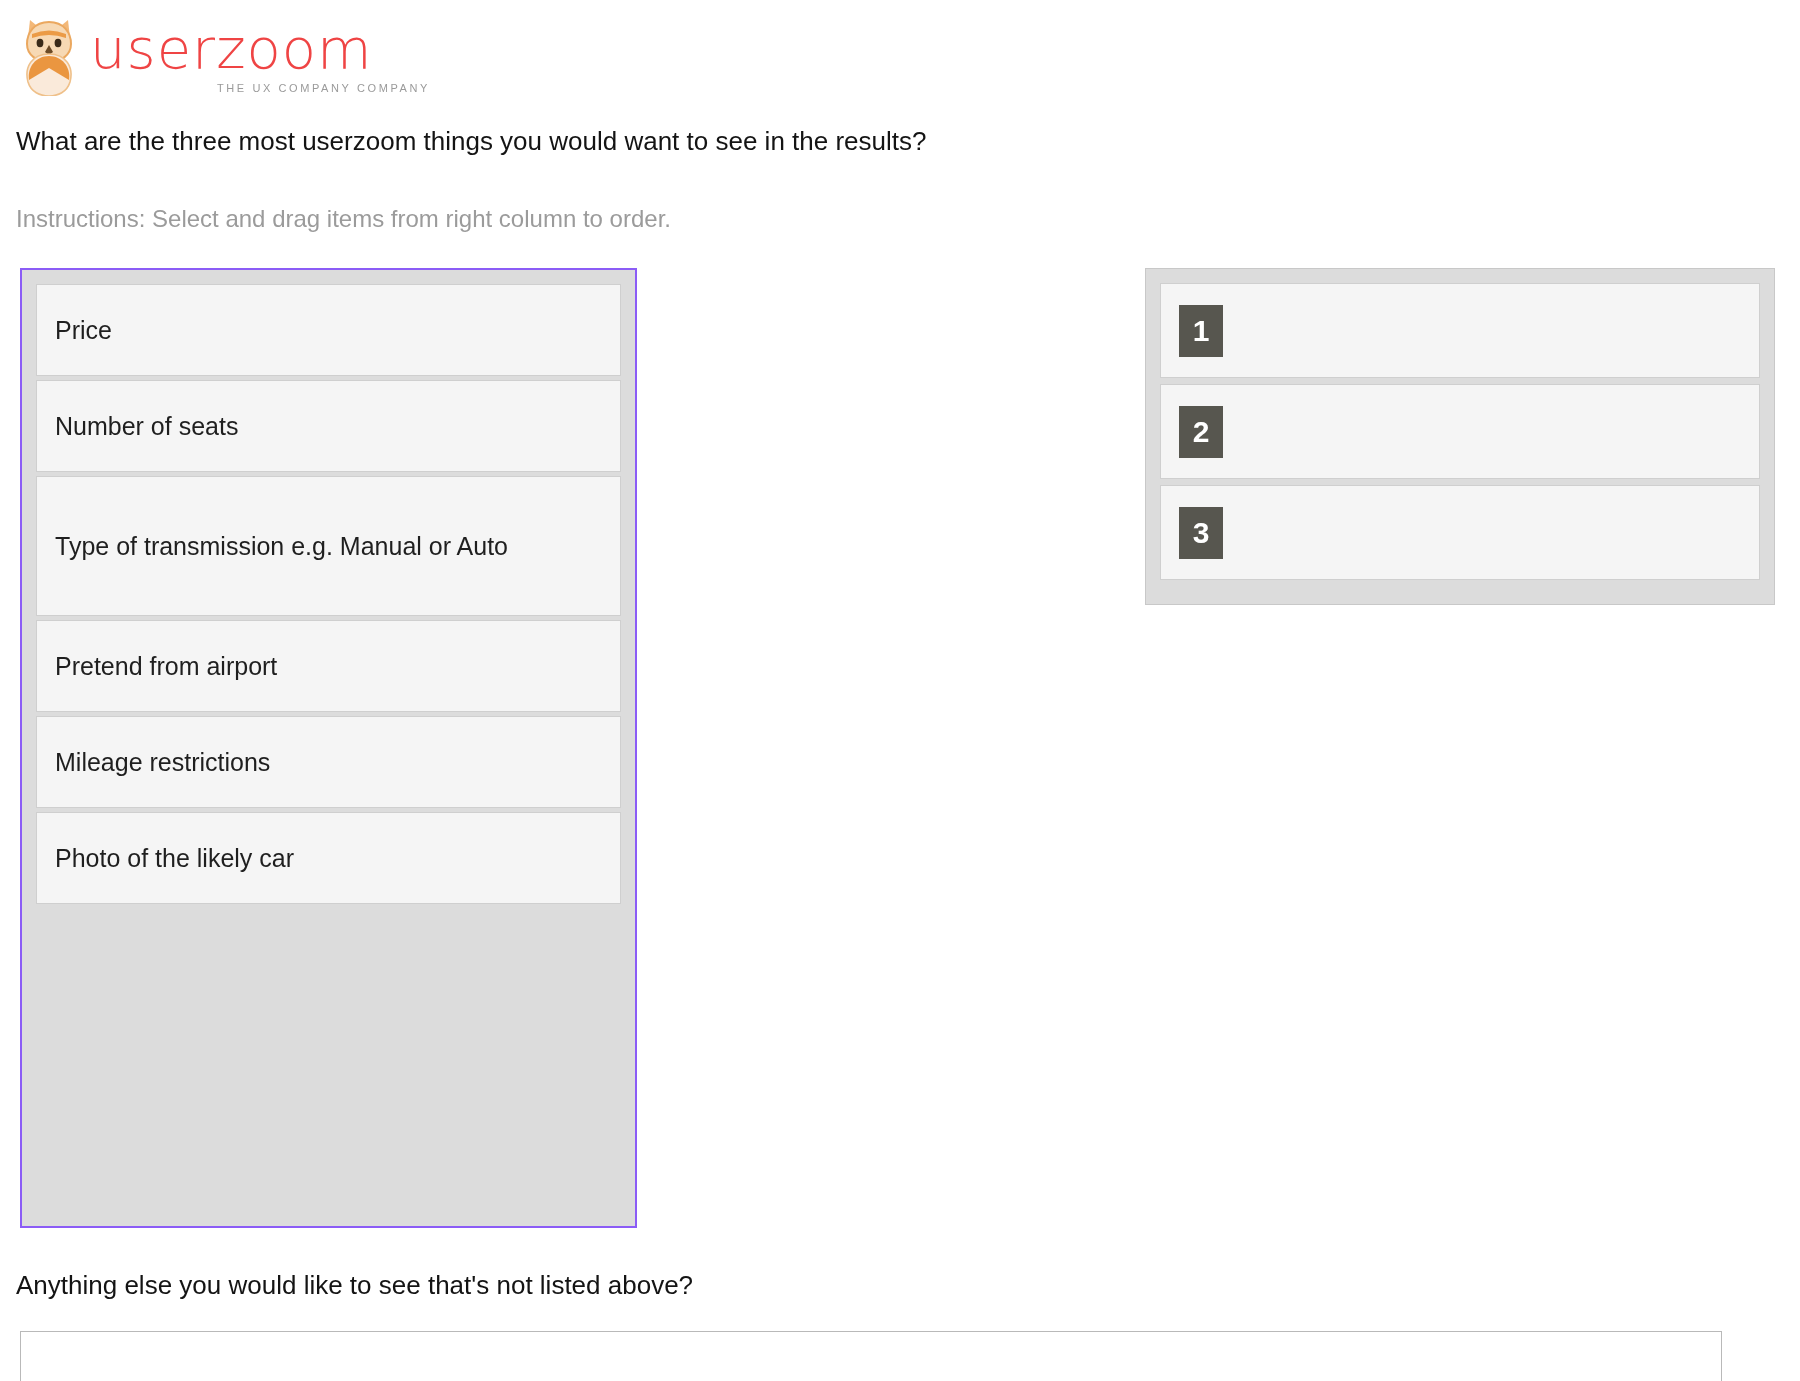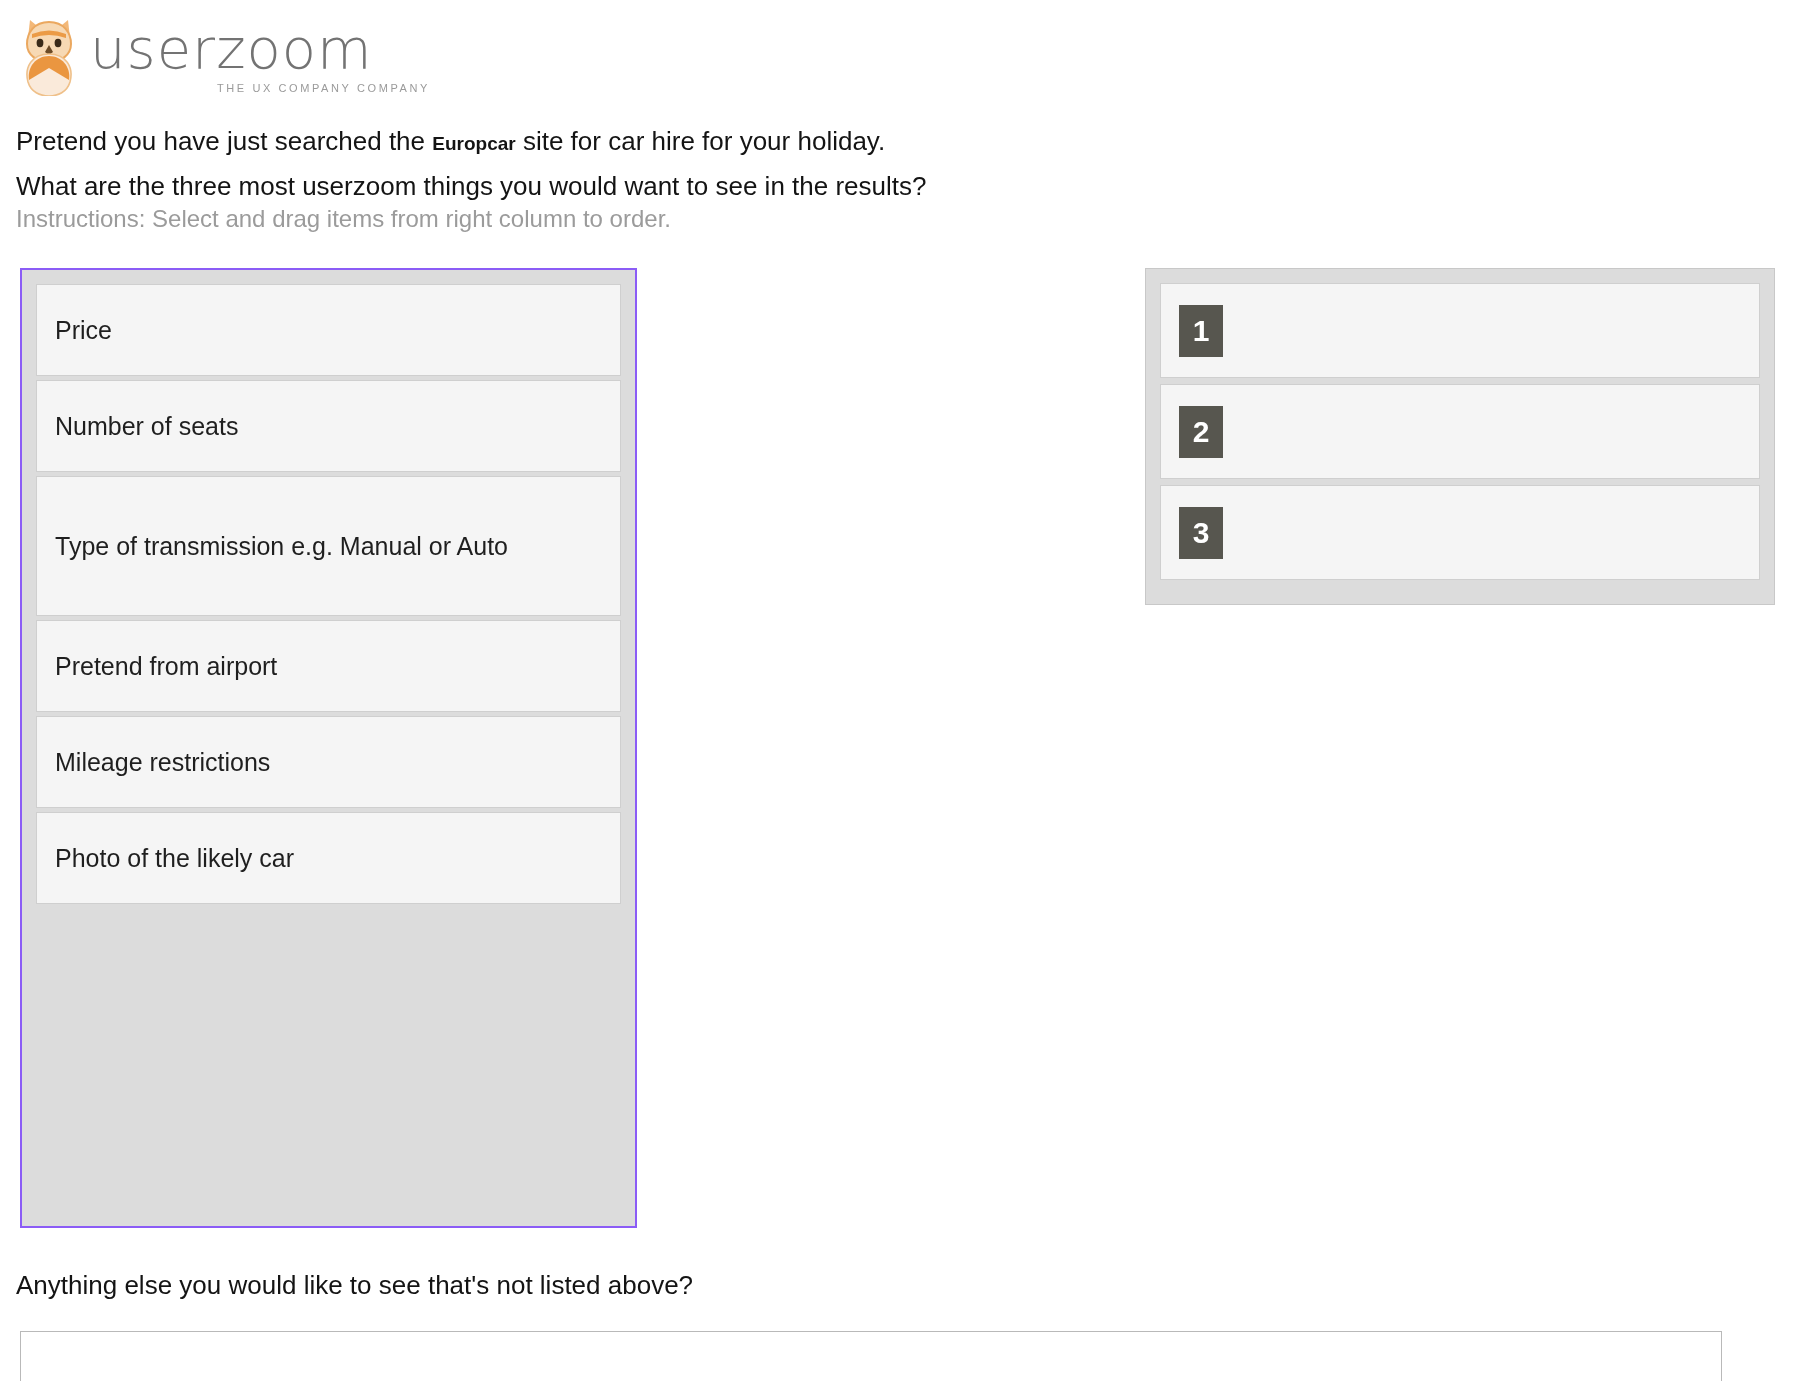--- a/index.html
+++ b/index.html
@@ -35,21 +35,21 @@
     position: absolute;
     left: 72px;
     top: 12px;
     width: 340px;
     height: 78px;
   }
   .wm-text {
     font-family: "DejaVu Sans", sans-serif;
     font-size: 56px;
     letter-spacing: 1px;
-    color: #737373;
+    color: #ef4444;
     line-height: 58px;
     font-weight: 300;
   }
   .wm-tag {
     position: absolute;
     right: 0px;
     top: 62px;
     font-family: "Liberation Sans", sans-serif;
     font-size: 11px;
     letter-spacing: 2.6px;
@@ -212,21 +212,20 @@
       <path d="M31 44 C44 44 53 55 51 68 L31 56 Z" fill="#ea9640"></path>
     </svg>
   </div>
   <div id="wordmark">
     <div class="wm-text">userzoom</div>
     <div class="wm-tag">THE UX COMPANY COMPANY</div>
   </div>
 </div>
 
 <div id="question-block">
-  <div class="q-line"><span>Pretend you have just searched the </span><span class="brand-word">Europcar</span><span> site for car hire for your holiday.</span></div>
   <div class="q-line">What are the three most userzoom things you would want to see in the results?</div>
 </div>
 <div id="instructions">Instructions: Select and drag items from right column to order.</div>
 
 <div id="source-panel">
   <div class="source-card h1">
     <span class="card-label">Price</span>
   </div>
   <div class="source-card h1">
     <span class="card-label">Number of seats</span>

